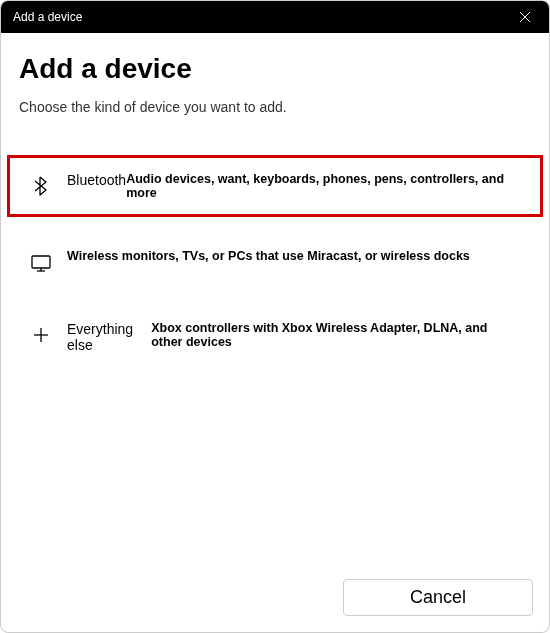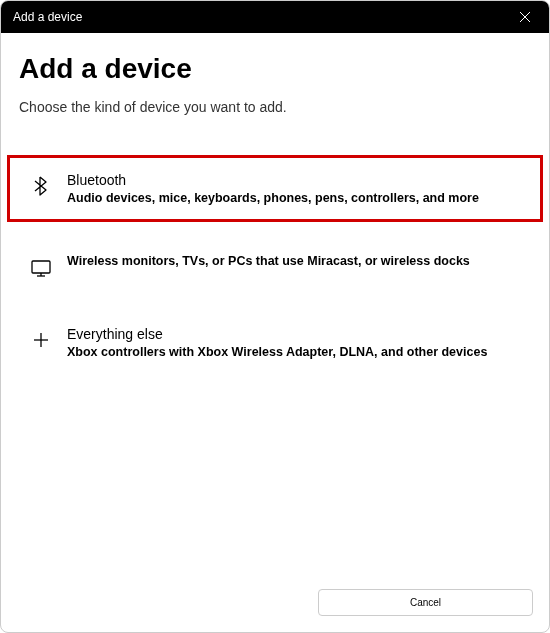--- a/index.html
+++ b/index.html
@@ -86,21 +86,21 @@
       display: flex;
       align-items: center;
       justify-content: center;
       margin-right: 14px;
       margin-top: 2px;
       flex-shrink: 0;
     }
     
     .option-text {
       display: flex;
-      flex-direction: column;
+      flex-direction: row;
     }
     
     .option-title {
       font-size: 14px;
       color: #000;
       margin-bottom: 3px;
     }
     
     .option-desc {
       font-size: 12.5px;
@@ -112,22 +112,22 @@
       padding: 16px;
       display: flex;
       justify-content: flex-end;
     }
     
     .cancel-btn {
       background: #fff;
       border: 1px solid #ccc;
       border-radius: 4px;
       padding: 7px 7px;
-      width: 215px;
-      font-size: 10px;
+      width: 190px;
+      font-size: 18px;
       cursor: pointer;
       text-align: center;
     }
   </style>
 </head>
 <body>
 
 <div class="titlebar">
   <span class="titlebar-title">Add a device</span>
   <div class="close-btn">
@@ -143,21 +143,21 @@
   <div class="subheading">Choose the kind of device you want to add.</div>
 
   <div class="option highlighted">
     <div class="option-icon">
       <svg width="16" height="20" viewBox="0 0 16 20">
         <path d="M 7 1 L 7 19 L 13 14 L 2 5 M 7 1 L 13 6 L 2 15" stroke="#000" stroke-width="1.3" fill="none" stroke-linejoin="round"></path>
       </svg>
     </div>
     <div class="option-text">
       <div class="option-title">Bluetooth</div>
-      <div class="option-desc">Audio devices, mice, keyboards, phones, pens, controllers, and more</div>
+      <div class="option-desc">Audio devices, want, keyboards, phones, pens, controllers, and more</div>
     </div>
   </div>
 
   <div class="option">
     <div class="option-icon">
       <svg width="20" height="18" viewBox="0 0 20 18">
         <rect x="1" y="2" width="18" height="12" stroke="#000" stroke-width="1.3" fill="none" rx="1"></rect>
         <line x1="6" y1="17" x2="14" y2="17" stroke="#000" stroke-width="1.3"></line>
         <line x1="10" y1="14" x2="10" y2="17" stroke="#000" stroke-width="1.3"></line>
       </svg>

